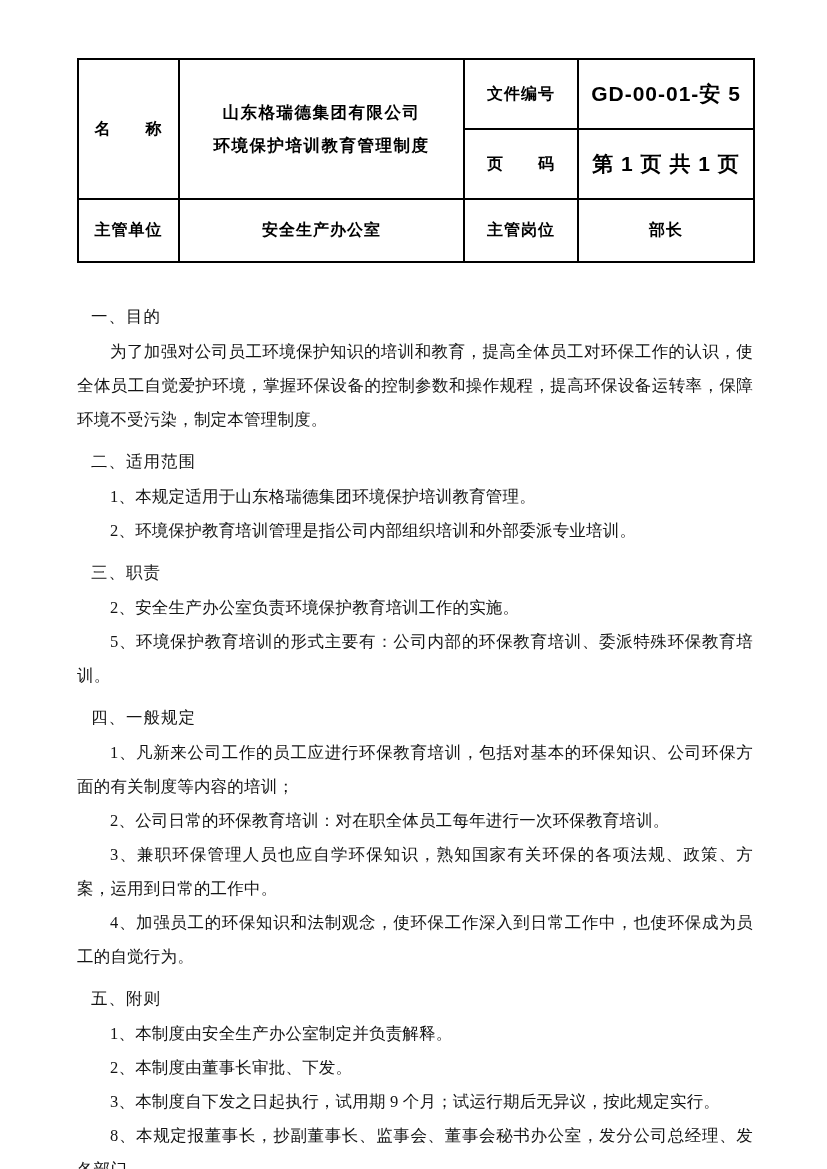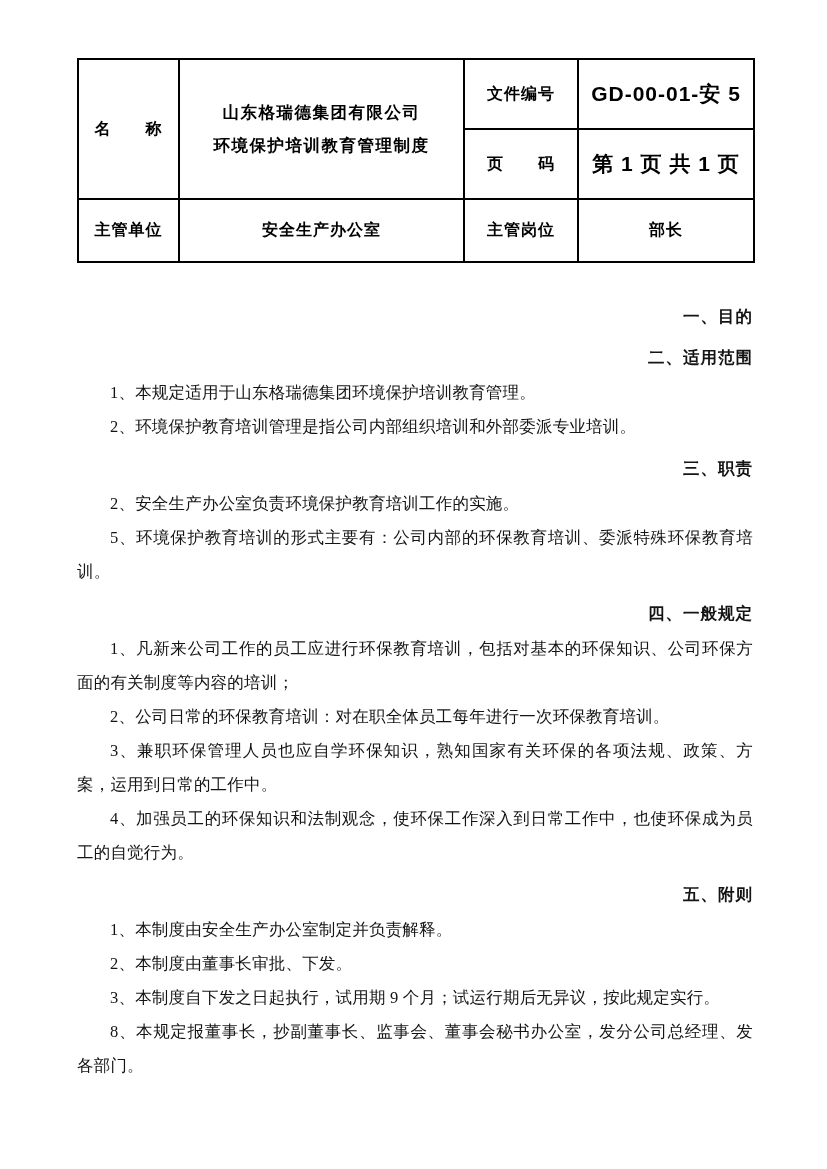--- a/index.html
+++ b/index.html
@@ -45,25 +45,25 @@
     margin-top: 36px;
     width: 676px;
     font-size: 16.5px;
     line-height: 34px;
     text-align: justify;
     color: #141414;
   }
   .section { margin: 0; }
   .section-heading {
     font-family: "Liberation Sans", "DejaVu Sans", sans-serif;
-    font-weight: bold;
+    font-weight: normal;
     font-size: 16.5px;
     padding-left: 14px;
     margin: 7px 0 2px 0;
-    text-align: right;
+    text-align: left;
     letter-spacing: 1px;
   }
   .para {
     margin: 0;
     text-indent: 2em;
     letter-spacing: 0.2px;
   }
 </style>
 </head>
 <body>
@@ -114,20 +114,23 @@
         <td>
           <span>部长</span>
         </td>
       </tr>
     </tbody>
   </table>
 
   <div class="doc-body">
     <div class="section">
       <div class="section-heading">一、目的</div>
+      <div>
+          <p class="para">为了加强对公司员工环境保护知识的培训和教育，提高全体员工对环保工作的认识，使全体员工自觉爱护环境，掌握环保设备的控制参数和操作规程，提高环保设备运转率，保障环境不受污染，制定本管理制度。</p>
+        </div>
     </div>
 
     <div class="section">
       <div class="section-heading">二、适用范围</div>
       <div>
           <p class="para">1、本规定适用于山东格瑞德集团环境保护培训教育管理。</p>
           <p class="para">2、环境保护教育培训管理是指公司内部组织培训和外部委派专业培训。</p>
         </div>
     </div>
 

